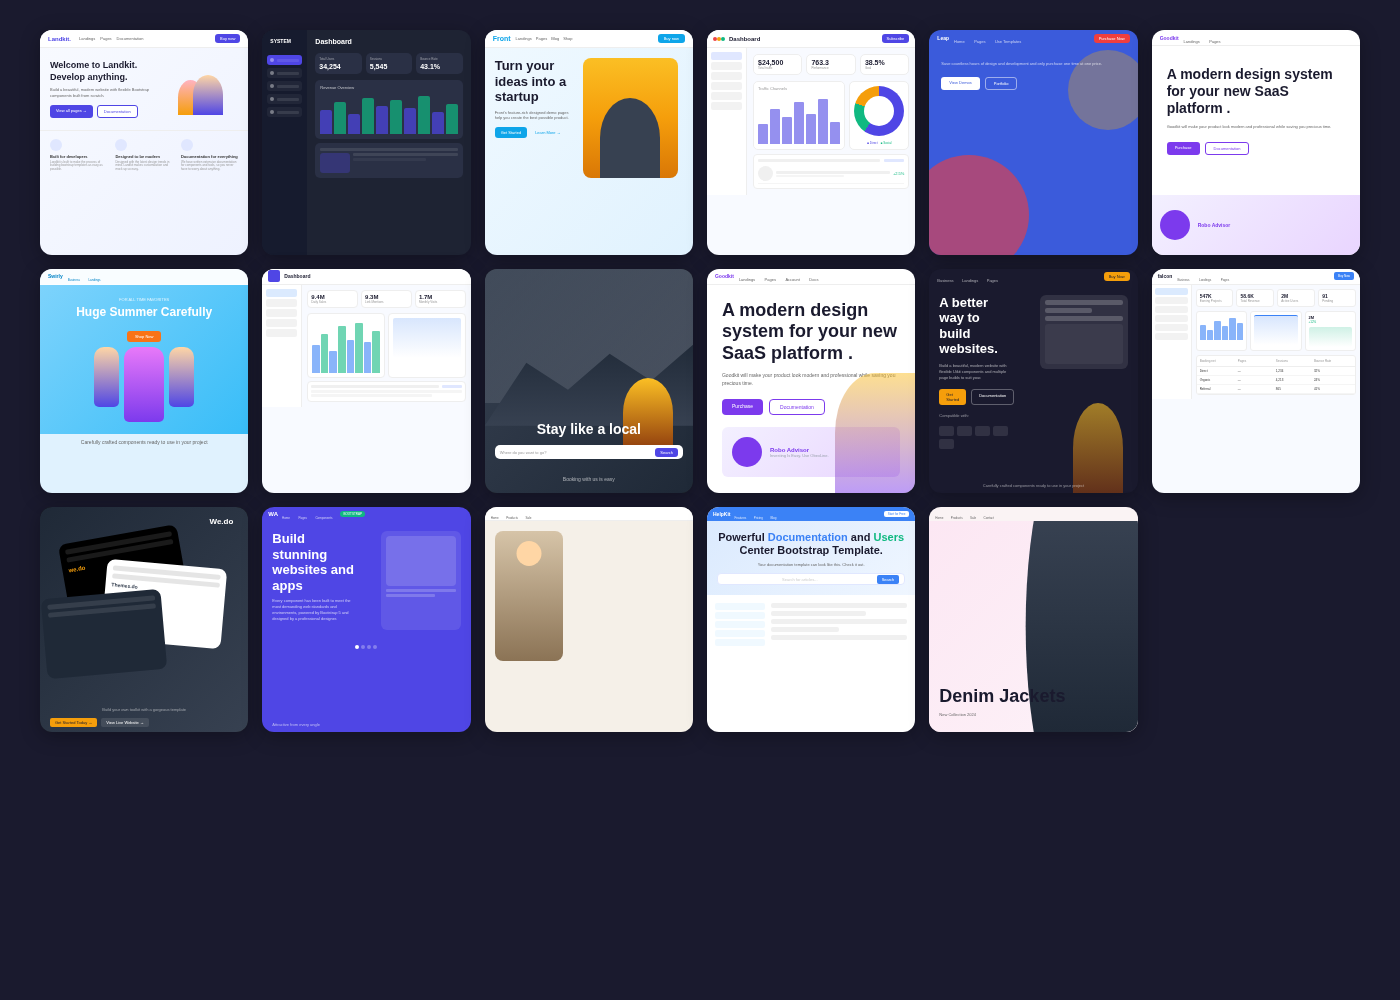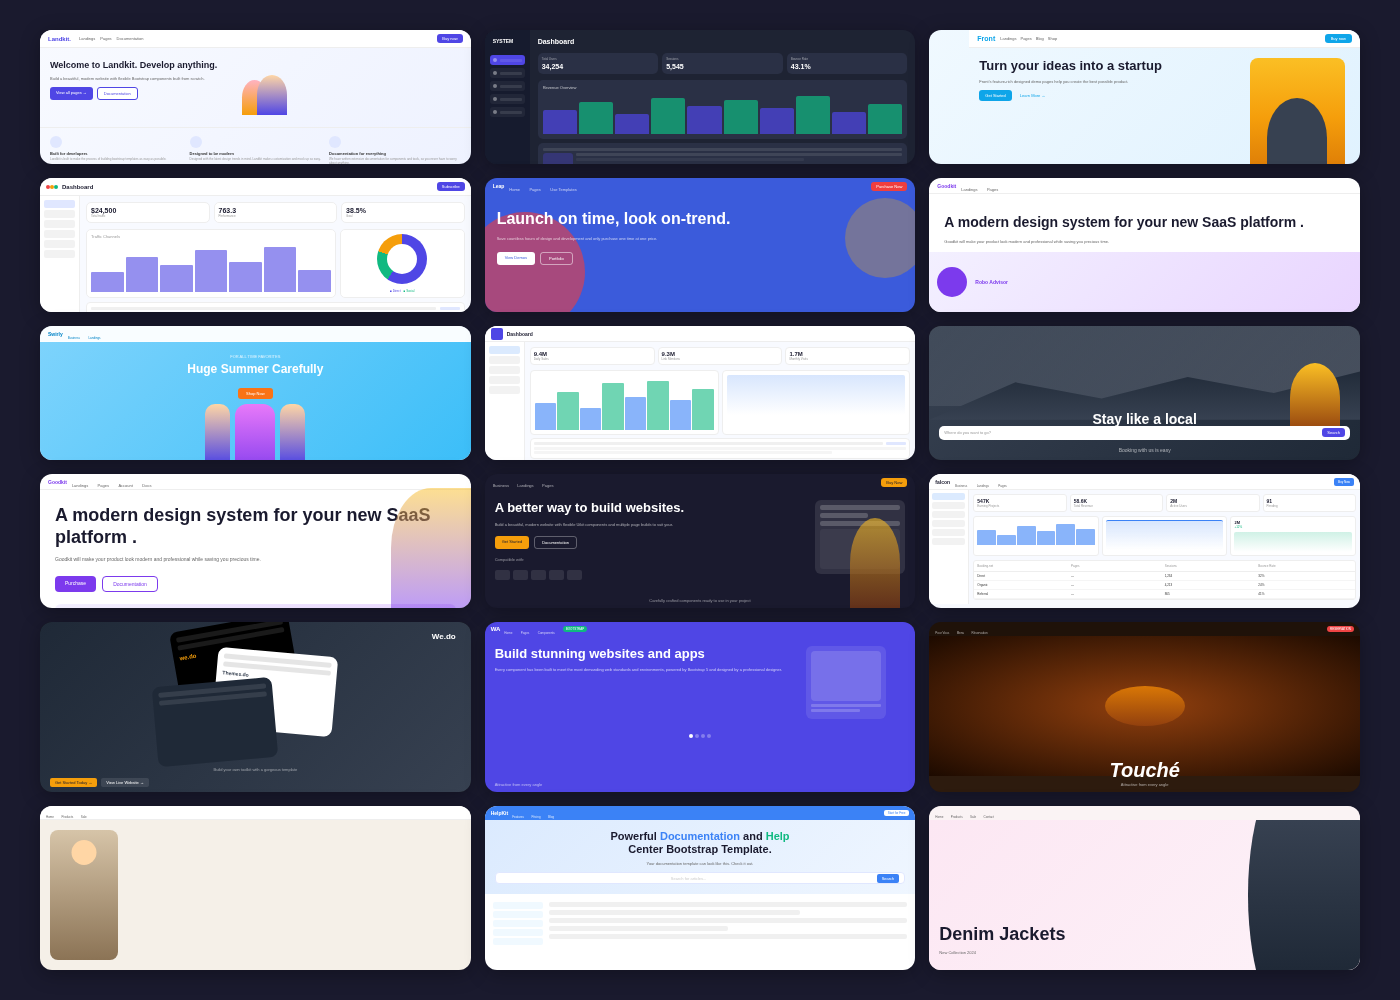--- a/index.html
+++ b/index.html
@@ -10,21 +10,21 @@
       overflow: hidden;
       display: flex;
       align-items: center;
       justify-content: center;
       font-family: -apple-system, BlinkMacSystemFont, 'Segoe UI', sans-serif;
     }
     .grid-container {
       width: 1340px;
       height: 960px;
       display: grid;
-      grid-template-columns: repeat(3, 1fr);
+      grid-template-columns: repeat(6, 1fr);
       grid-template-rows: repeat(4, 1fr);
       gap: 14px;
       padding: 10px;
     }
     .card {
       border-radius: 12px;
       overflow: hidden;
       background: #fff;
       box-shadow: 0 4px 20px rgba(0,0,0,0.3);
       position: relative;
@@ -272,21 +272,20 @@
       flex: 1;
       background: #4f46e5;
       border-radius: 2px 2px 0 0;
       opacity: 0.7;
     }
     .card-dashboard .db-bar.green { background: #10b981; }
 
     
     .card-front {
       background: linear-gradient(135deg, #f0f9ff 0%, #e0f2fe 100%);
-      padding-left: 40px;
     }
     .card-front .front-nav {
       height: 18px;
       background: #fff;
       border-bottom: 1px solid #eee;
       display: flex;
       align-items: center;
       padding: 0 8px;
       gap: 5px;
     }
@@ -1908,21 +1907,20 @@
       <div class="leap-nav">
         <span class="leap-nav-logo">Leap</span>
         <div class="leap-nav-links">
           <span>Home</span>
           <span>Pages</span>
           <span>Use Templates</span>
         </div>
         <span class="leap-nav-btn">Purchase Now</span>
       </div>
       <div class="leap-content">
-        <h2>Launch on time, look on-trend.</h2>
         <p>Save countless hours of design and development and only purchase one time at one price.</p>
         <div class="leap-btns">
           <span class="leap-btn-white">View Demos</span>
           <span class="leap-btn-outline">Portfolio</span>
         </div>
       </div>
     </div>
   </div>
 
   <div class="card card-goodkit">
@@ -2271,41 +2269,20 @@
       <div class="wa-indicators">
         <div class="wa-dot active"></div>
         <div class="wa-dot"></div>
         <div class="wa-dot"></div>
         <div class="wa-dot"></div>
       </div>
       <div class="wa-footer">Attractive from every angle</div>
     </div>
   </div>
 
-  <div class="card card-touche">
-    <div class="card-inner">
-      <div class="tc-nav">
-        <div class="tc-nav-links">
-          <span>Pour Vous</span>
-          <span>Menu</span>
-          <span>Réservation</span>
-        </div>
-        <span class="tc-badge">RESERVATION</span>
-      </div>
-      <div class="tc-bg">
-        <div class="tc-food-img">
-          <div class="tc-food-bowl"></div>
-        </div>
-      </div>
-      <div class="tc-text">
-        <h2>Touché</h2>
-      </div>
-      <div class="tc-footer">Attractive from every angle</div>
-    </div>
-  </div>
 
   <div class="card card-blouses">
     <div class="card-inner">
       <div class="bl-nav">
         <div class="bl-nav-links">
           <span>Home</span>
           <span>Products</span>
           <span>Sale</span>
         </div>
       </div>
@@ -2323,21 +2300,21 @@
         <span class="dc-logo">HelpKit</span>
         <div class="dc-nav-links">
           <span>Features</span>
           <span>Pricing</span>
           <span>Blog</span>
         </div>
         <span class="dc-nav-btn">Start for Free</span>
       </div>
       <div class="dc-hero">
         <h2>
-          Powerful <span>Documentation</span> and <em>Help</em><br>Center Bootstrap Template.
+          Powerful <span>Documentation</span> and <em>Users</em><br>Center Bootstrap Template.
         </h2>
         <p>Your documentation template can look like this. Check it out.</p>
         <div class="dc-search">
           <span class="dc-search-text">Search for articles...</span>
           <div style="background:#3b82f6;color:#fff;font-size:4px;padding:2px 5px;border-radius:2px;">Search</div>
         </div>
       </div>
       <div class="dc-content">
         <div class="dc-sidebar">
           <div class="dc-sidebar-item"></div>

